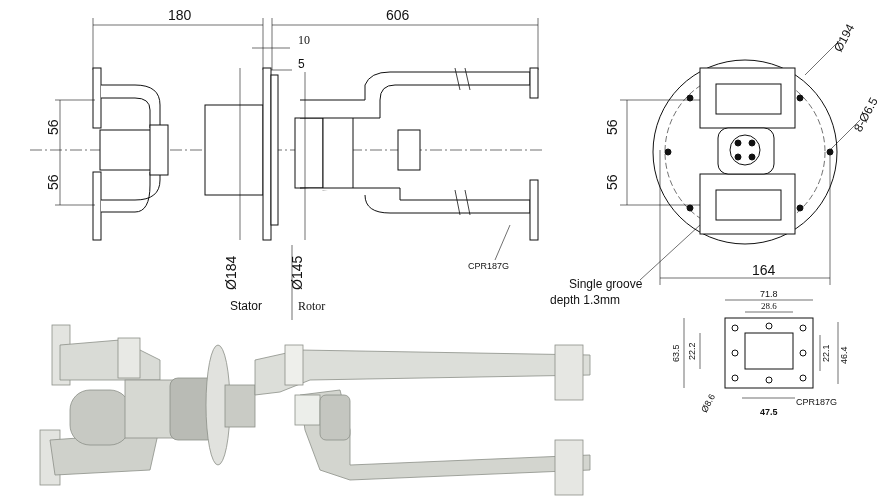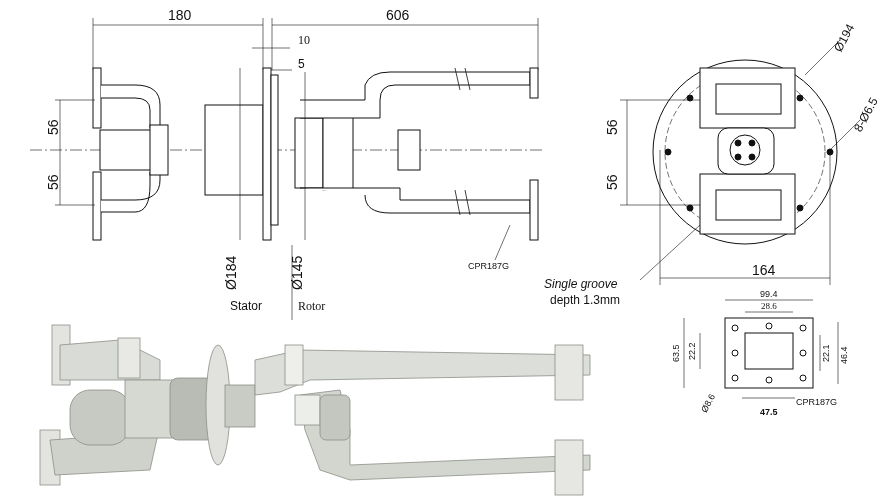--- a/index.html
+++ b/index.html
@@ -141,24 +141,24 @@
 <div class="lbl big vert" style="left:290px;top:290px;">Ø145</div>
 <div class="lbl sheet-label" style="left:230px;top:300px;">Stator</div>
 <div class="lbl sheet-label" style="left:298px;top:300px;font-family:Liberation Serif, serif;">Rotor</div>
 <div class="lbl sm" style="left:468px;top:262px;">CPR187G</div>
 
 <div class="lbl med diag" style="left:832px;top:48px;">Ø194</div>
 <div class="lbl med diag" style="left:852px;top:128px;">8-Ø6.5</div>
 <div class="lbl big vert" style="left:605px;top:135px;">56</div>
 <div class="lbl big vert" style="left:605px;top:190px;">56</div>
 <div class="lbl big" style="left:736px;top:263px;margin-left:16px;">164</div>
-<div class="lbl med" style="left:544px;top:278px;font-style:italic;">Single groove</div>
+<div class="lbl med" style="left:569px;top:278px;">Single groove</div>
 <div class="lbl med" style="left:550px;top:294px;">depth 1.3mm</div>
 
-<div class="lbl sm" style="left:760px;top:290px;">99.4</div>
+<div class="lbl sm" style="left:760px;top:290px;">71.8</div>
 <div class="lbl sm" style="left:761px;top:302px;font-family:Liberation Serif, serif;">28.6</div>
 <div class="lbl sm vert" style="left:672px;top:362px;">63.5</div>
 <div class="lbl sm vert" style="left:688px;top:360px;">22.2</div>
 <div class="lbl sm vert" style="left:822px;top:362px;">22.1</div>
 <div class="lbl sm vert" style="left:840px;top:364px;">46.4</div>
 <div class="lbl sm diag" style="left:700px;top:410px;">Ø8.6</div>
 <div class="lbl sm" style="left:760px;top:408px;font-weight:bold;">47.5</div>
 <div class="lbl sm" style="left:796px;top:398px;">CPR187G</div>
 
 </body></html>

